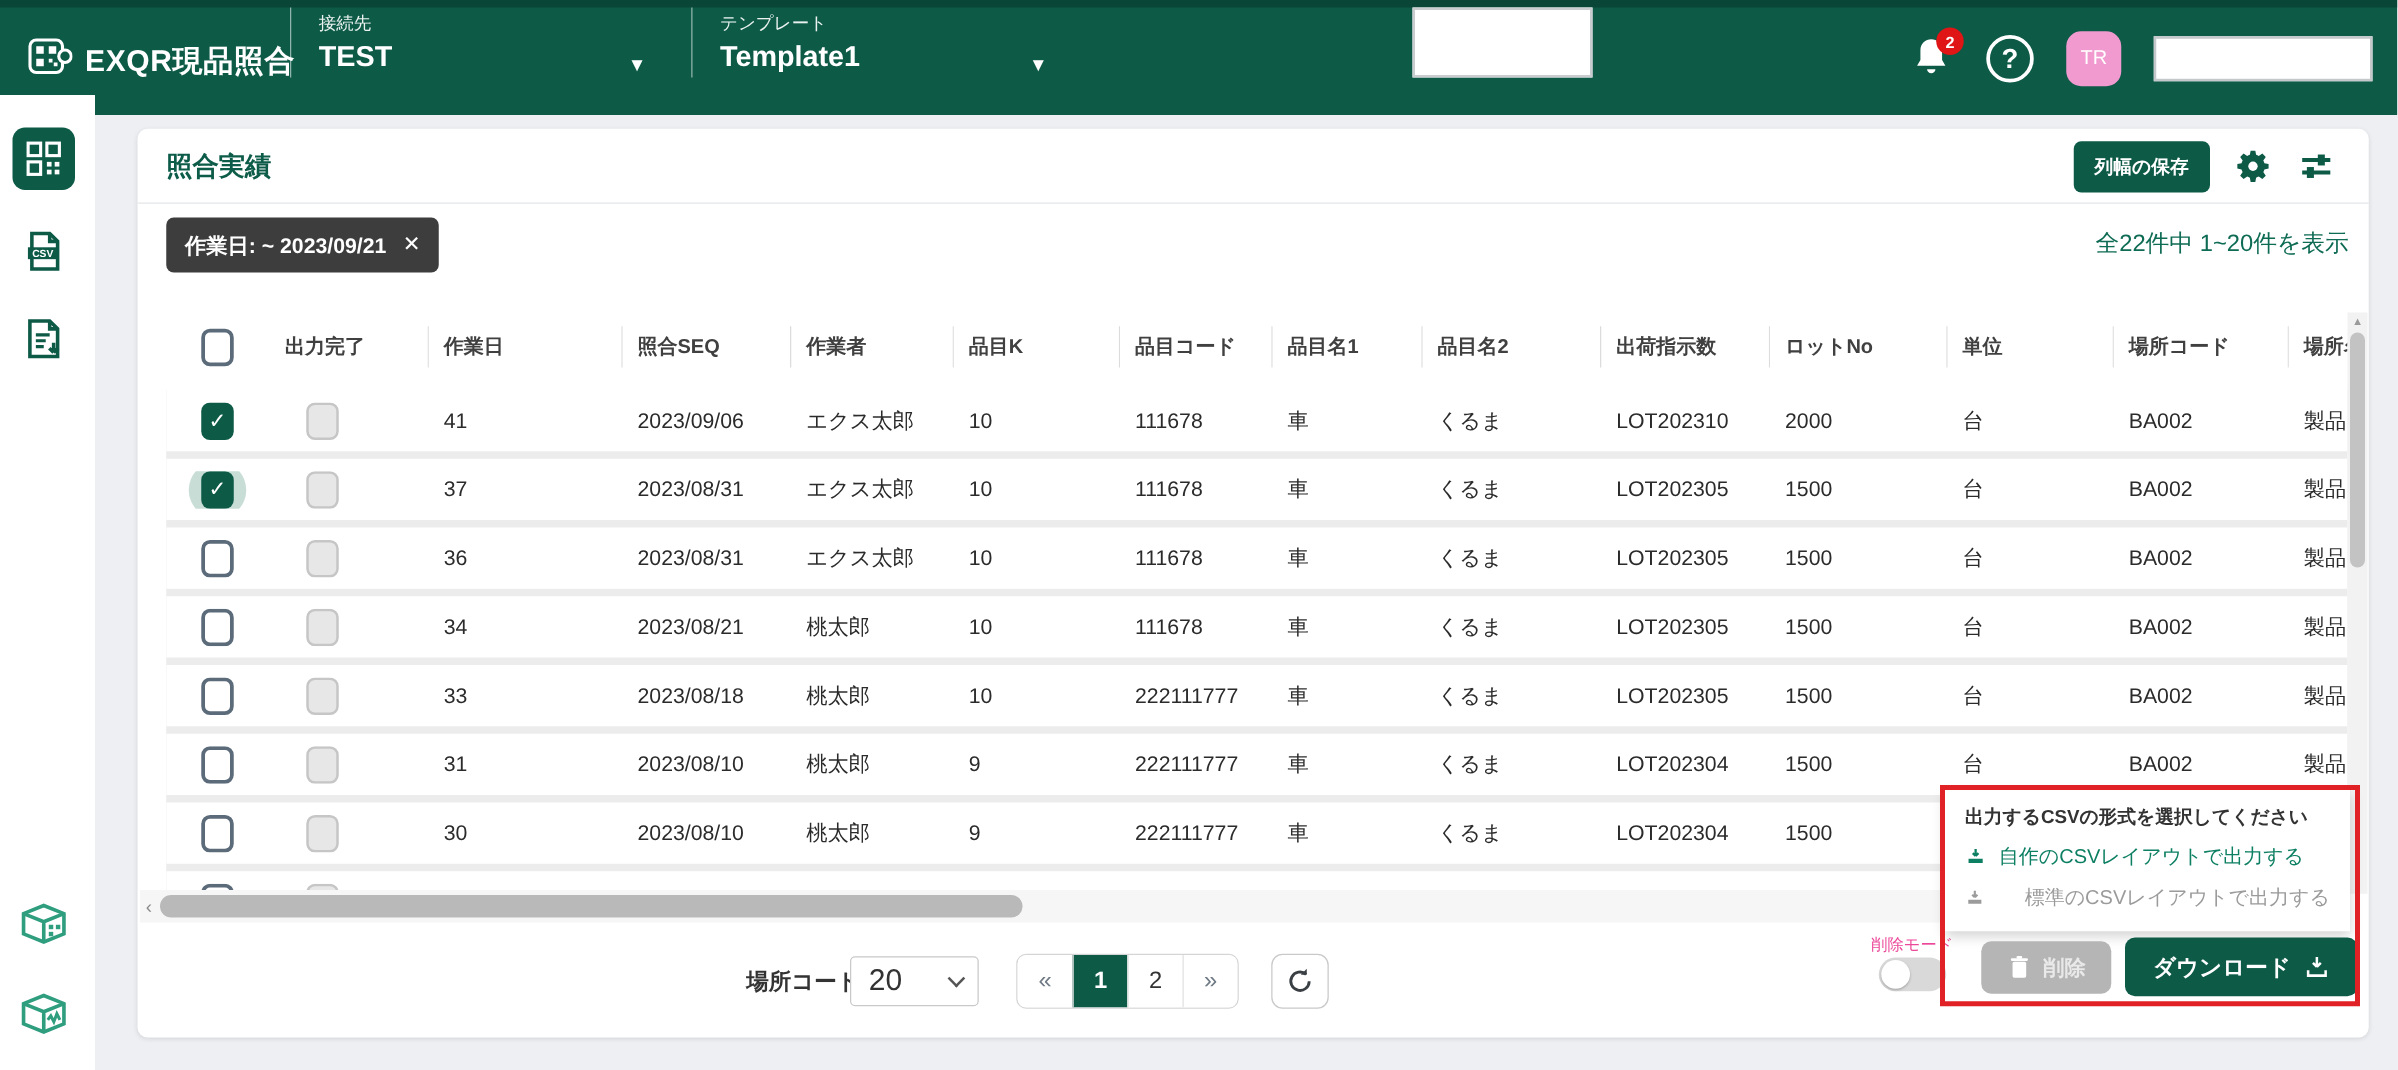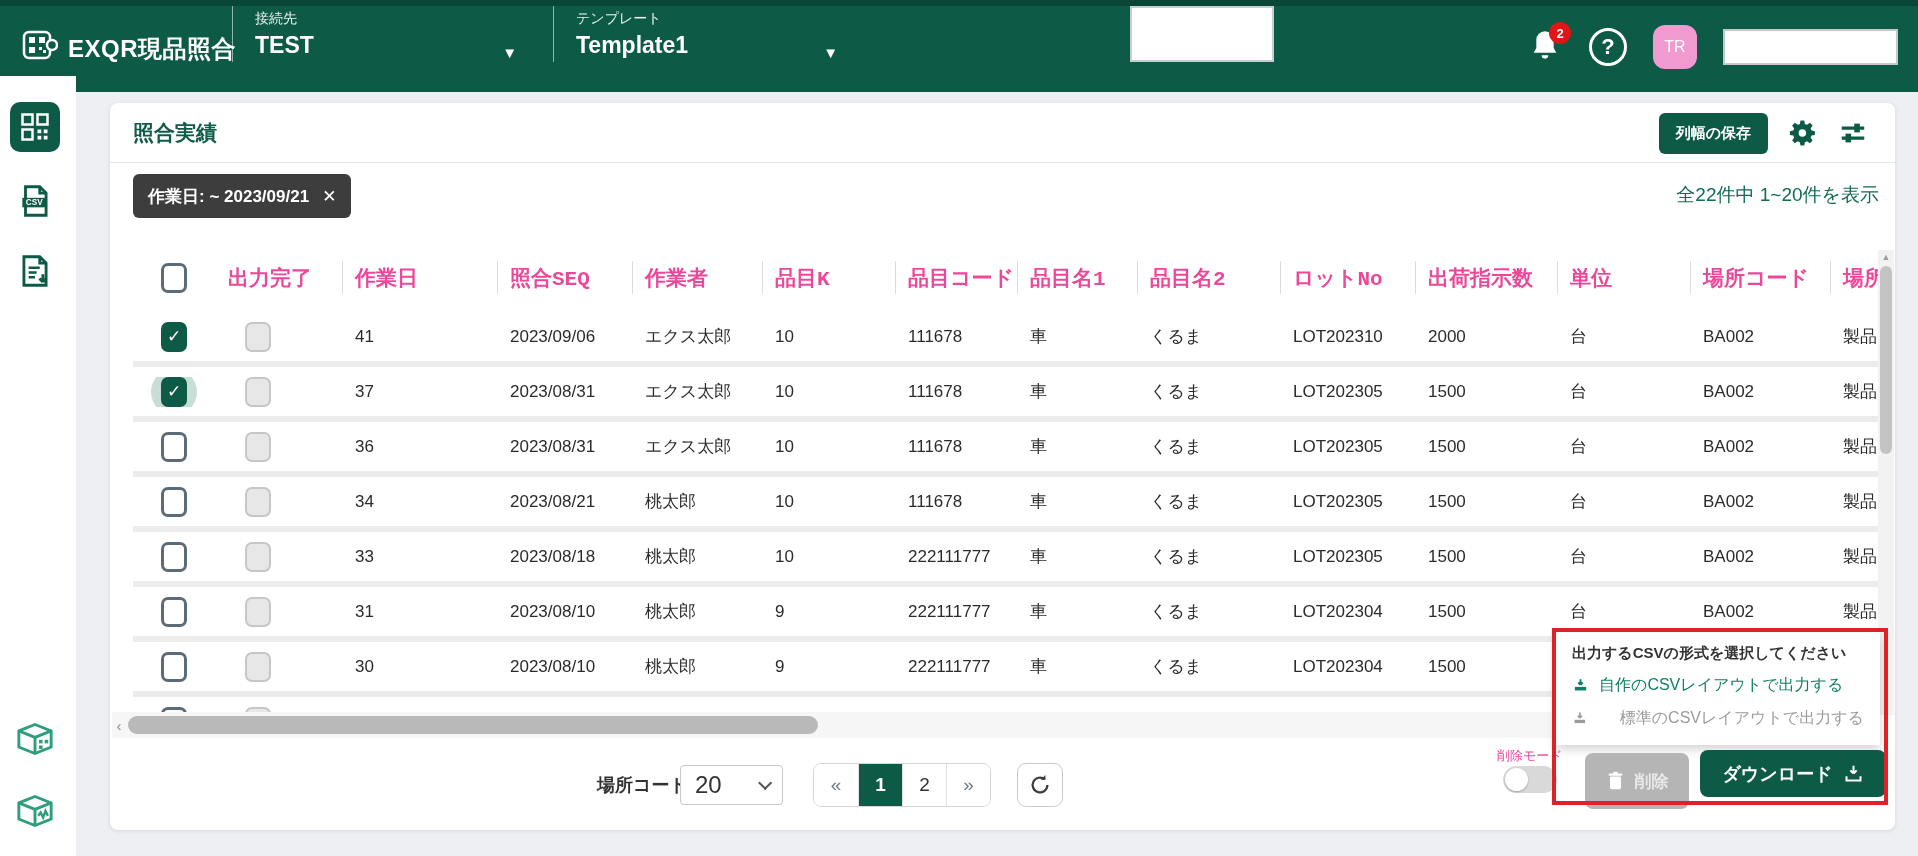--- a/index.html
+++ b/index.html
@@ -38,21 +38,21 @@
   .gear-pos { right:77px; } .tune-pos { right:27px; }
 
   .chip { position:absolute; left:23px; top:71px; background:#3d3d3d; color:#fff; border-radius:6px; height:44px; display:flex; align-items:center; padding:0 15px; font-size:17px; font-weight:bold; gap:13px; }
   .chip .x { font-size:17px; cursor:pointer; }
   .summary { position:absolute; right:16px; top:79px; color:#0e6b54; font-size:19px; }
 
   
   .tgrid { display:grid; grid-template-columns:82px 127px 155px 135px 130px 133px 122px 120px 143px 135px 142px 133px 140px 90px; align-items:center; }
   .table-wrap { position:absolute; left:23px; top:147px; width:1745px; overflow:hidden; }
   .thead { height:55px; background:#fff; }
-  .th { font-size:21px; font-weight:bold; color:#ec4899; padding-left:13px; position:relative; height:55px; display:flex; align-items:center; white-space:nowrap; overflow:hidden;font-family:Liberation Mono, monospace; }
+  .th { font-size:16px; font-weight:bold; color:#404040; padding-left:13px; position:relative; height:55px; display:flex; align-items:center; white-space:nowrap; overflow:hidden; }
   .th:not(.no-sep)::before { content:''; position:absolute; left:0; top:11px; bottom:11px; width:1px; background:#dcdcdc; }
   .rows-clip { position:absolute; left:23px; top:209px; width:1745px; height:400px; overflow:hidden; background:#ececec; }
   .tr { height:49px; background:#fff; margin-bottom:6px; }
   .td { font-size:17px; color:#2b2b2b; padding-left:13px; white-space:nowrap; overflow:hidden; }
   .cb-cell { display:flex; justify-content:center; position:relative; }
   .cb { width:26px; height:30px; border-radius:7px; display:flex; align-items:center; justify-content:center; cursor:pointer; position:relative; }
   .cb.unchecked { background:#fff; border:3px solid #5c6b7a; }
   .cb.checked { background:#0d5a47; color:#fff; font-size:17px; font-weight:bold; }
   .cb.disabled { background:#e7e7e7; border:2px solid #c6c6c6; cursor:default; }
   .halo::after { content:''; position:absolute; left:50%; top:50%; width:46px; height:46px; transform:translate(-50%,-50%); background:rgba(82,150,128,.32); border-radius:50%; z-index:0; }
@@ -74,21 +74,21 @@
   .page-cell { width:44px; height:100%; display:flex; align-items:center; justify-content:center; font-size:19px; color:#6f7a85; border-left:1px solid #e1e1e1; cursor:pointer; background:#fff; }
   .page-cell:first-child { border-left:none; }
   .page-cell.num { color:#333; }
   .page-cell.active { background:#0d5a47; color:#fff; font-weight:bold; }
   .refresh-btn { position:absolute; left:907px; top:660px; width:46px; height:44px; border:1px solid #c9c9c9; border-radius:9px; background:#fff; display:flex; align-items:center; justify-content:center; cursor:pointer; }
 
   .delmode-label { position:absolute; left:1387px; top:644px; font-size:13px; color:#ec4899; }
   .toggle { position:absolute; left:1393px; top:663px; width:54px; height:27px; background:#d9d9d9; border-radius:14px; cursor:pointer; }
   .toggle .knob { position:absolute; left:2px; top:2px; width:23px; height:23px; background:#fff; border-radius:50%; box-shadow:0 1px 2px rgba(0,0,0,.25); }
 
-  .delete-btn { position:absolute; left:1475px; top:650px; width:104px; height:56px; background:#b5b5b5; border:none; border-radius:8px; color:#e9e9e9; font-size:17px; font-weight:bold; display:flex; align-items:center; justify-content:center; gap:10px; z-index:26; cursor:default; }
+  .delete-btn { position:absolute; left:1475px; top:650px; width:104px; height:42px; background:#b5b5b5; border:none; border-radius:8px; color:#e9e9e9; font-size:17px; font-weight:bold; display:flex; align-items:center; justify-content:center; gap:10px; z-index:26; cursor:default; }
   .download-btn { position:absolute; left:1590px; top:647px; width:186px; height:47px; background:#0d5a47; border:none; border-radius:8px; color:#fff; font-size:18px; font-weight:bold; display:flex; align-items:center; justify-content:center; gap:10px; z-index:26; cursor:pointer; }
 
   
   .csv-panel { position:absolute; left:1446px; top:529px; width:324px; height:113px; background:#fff; box-shadow:0 4px 10px rgba(0,0,0,.18); z-index:25; padding:12px 16px; }
   .csv-title { font-size:15px; font-weight:bold; color:#333; margin-bottom:12px; white-space:nowrap; }
   .csv-opt { display:flex; align-items:center; gap:10px; font-size:16px; margin-bottom:12px; cursor:pointer; white-space:nowrap; }
   .csv-opt.primary { color:#0d7f63; }
   .csv-opt.secondary { color:#9b9b9b;gap:32px; }
   .red-box { position:absolute; left:1442px; top:525px; width:336px; height:177px; border:4px solid #e02126; z-index:30; pointer-events:none; }
 </style>
@@ -218,22 +218,22 @@
           <span class="cb unchecked"></span>
         </div>
       <div class="th no-sep">出力完了</div>
           <div class="th">作業日</div>
           <div class="th">照合SEQ</div>
           <div class="th">作業者</div>
           <div class="th">品目K</div>
           <div class="th">品目コード</div>
           <div class="th">品目名1</div>
           <div class="th">品目名2</div>
+          <div class="th">出荷指示数</div>
           <div class="th">ロットNo</div>
-          <div class="th">出荷指示数</div>
           <div class="th">単位</div>
           <div class="th">場所コード</div>
           <div class="th">場所名</div>
         </div>
     </div>
 
     <div class="rows-clip" id="rows-clip">
         <div class="tr tgrid">
           <div class="td cb-cell" style="justify-content: center; padding-left: 0px;">
             <span class="cb checked">✓</span>

